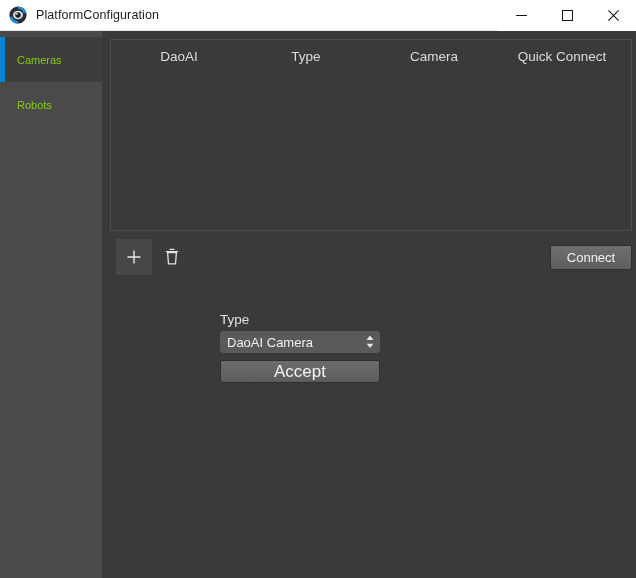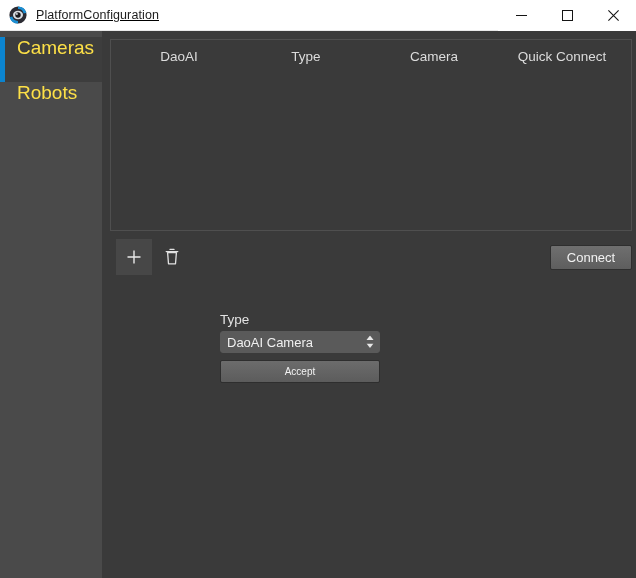--- a/index.html
+++ b/index.html
@@ -21,21 +21,20 @@
 
   
   .titlebar {
     position: absolute;
     left: 0; top: 0;
     width: 636px; height: 31px;
     background: #ffffff;
     border-bottom: 1px solid #e8e8e8;
     display: flex;
     align-items: center;
-    text-decoration: underline;
   }
   .title-icon {
     width: 20px; height: 20px;
     margin-left: 8px;
     margin-right: 8px;
     flex: 0 0 auto;
     display: block;
   }
   .title-text {
     font-size: 12.5px;
@@ -66,23 +65,24 @@
   }
   .sidebar-top-strip {
     width: 102px;
     height: 6px;
     background: #4a4a4a;
   }
   .side-item {
     position: relative;
     height: 45px;
     display: flex;
+    align-items: center;
     padding-left: 17px;
-    font-size: 19px;
-    color: #fde047;
+    font-size: 11px;
+    color: #84cc16;
     background: #4a4a4a;
     cursor: default;
   }
   .side-item.active {
     background: #3d3d3d;
   }
   .side-item.active .side-accent {
     position: absolute;
     left: 0; top: 0;
     width: 5px; height: 45px;
@@ -203,21 +203,21 @@
   }
   .combo-arrows svg { display: block; }
 
   .accept-btn {
     margin-top: 7px;
     width: 160px; height: 23px;
     background: linear-gradient(#6c6c6c, #5c5c5c);
     border: 1px solid #2e2e2e;
     border-radius: 2px;
     color: #f2f2f2;
-    font-size: 10px;
+    font-size: 17px;
     font-family: "Liberation Sans", sans-serif;
     display: flex;
     align-items: center;
     justify-content: center;
     cursor: default;
   }
 </style>
 </head>
 <body>
 

